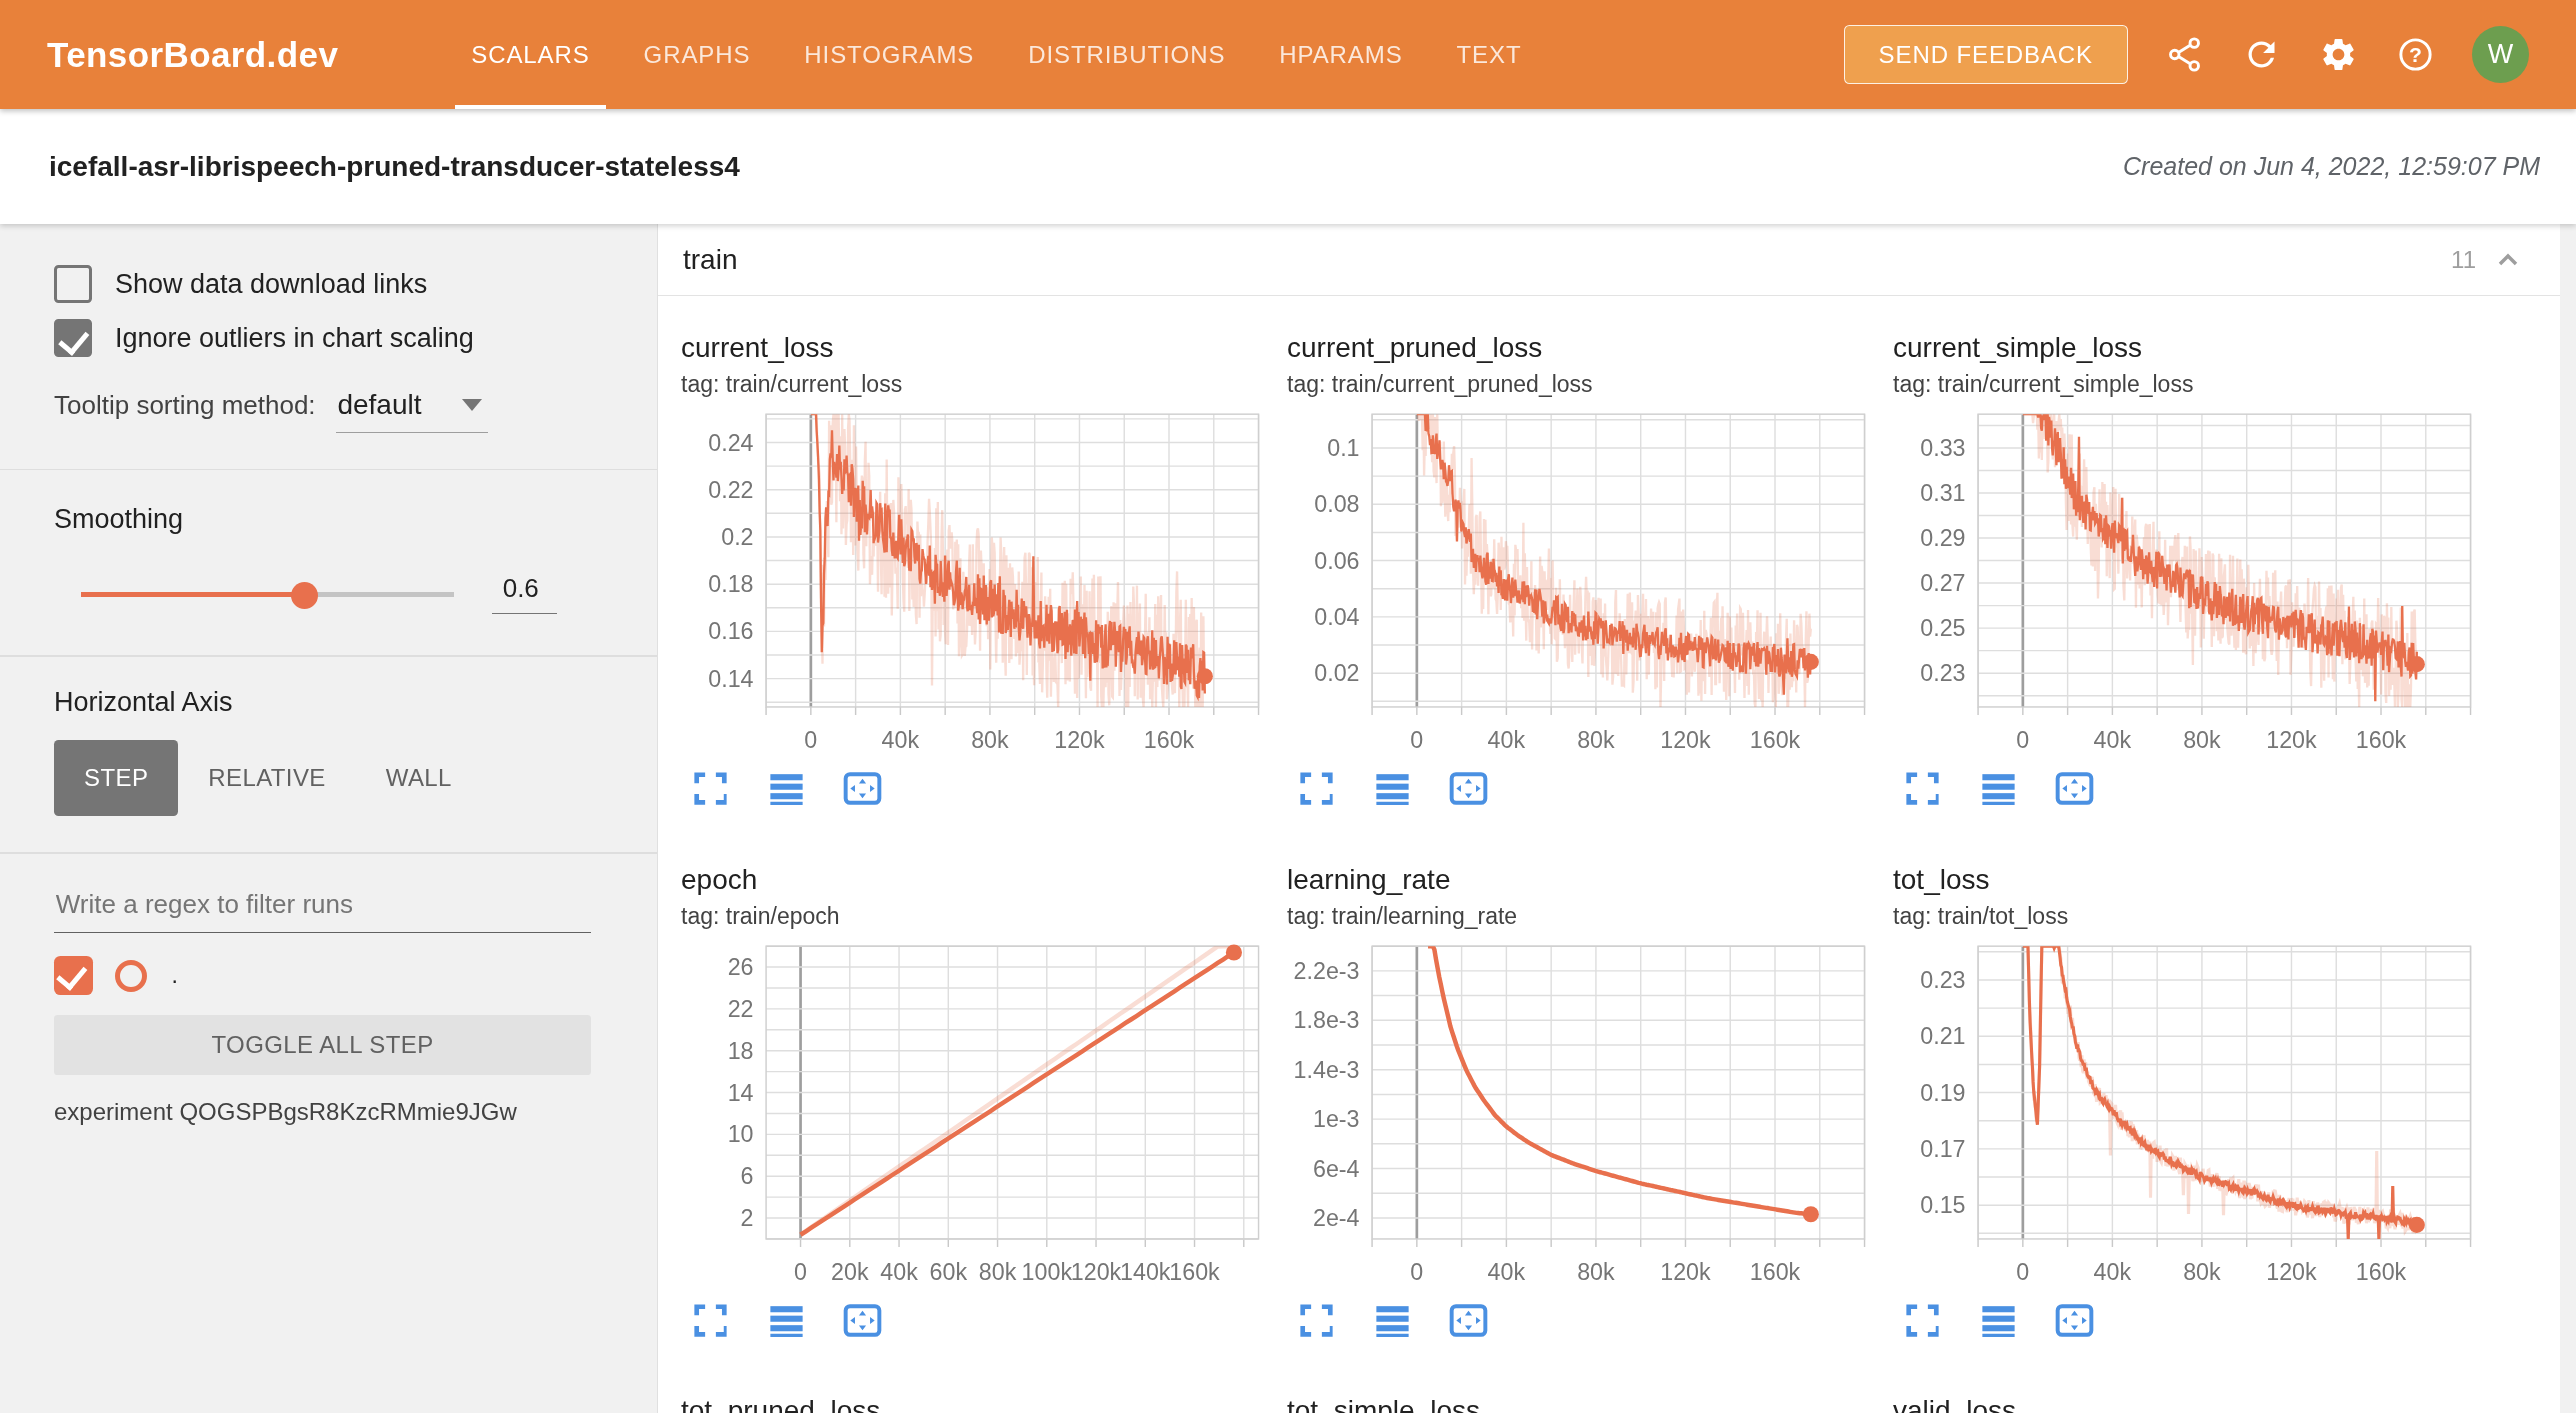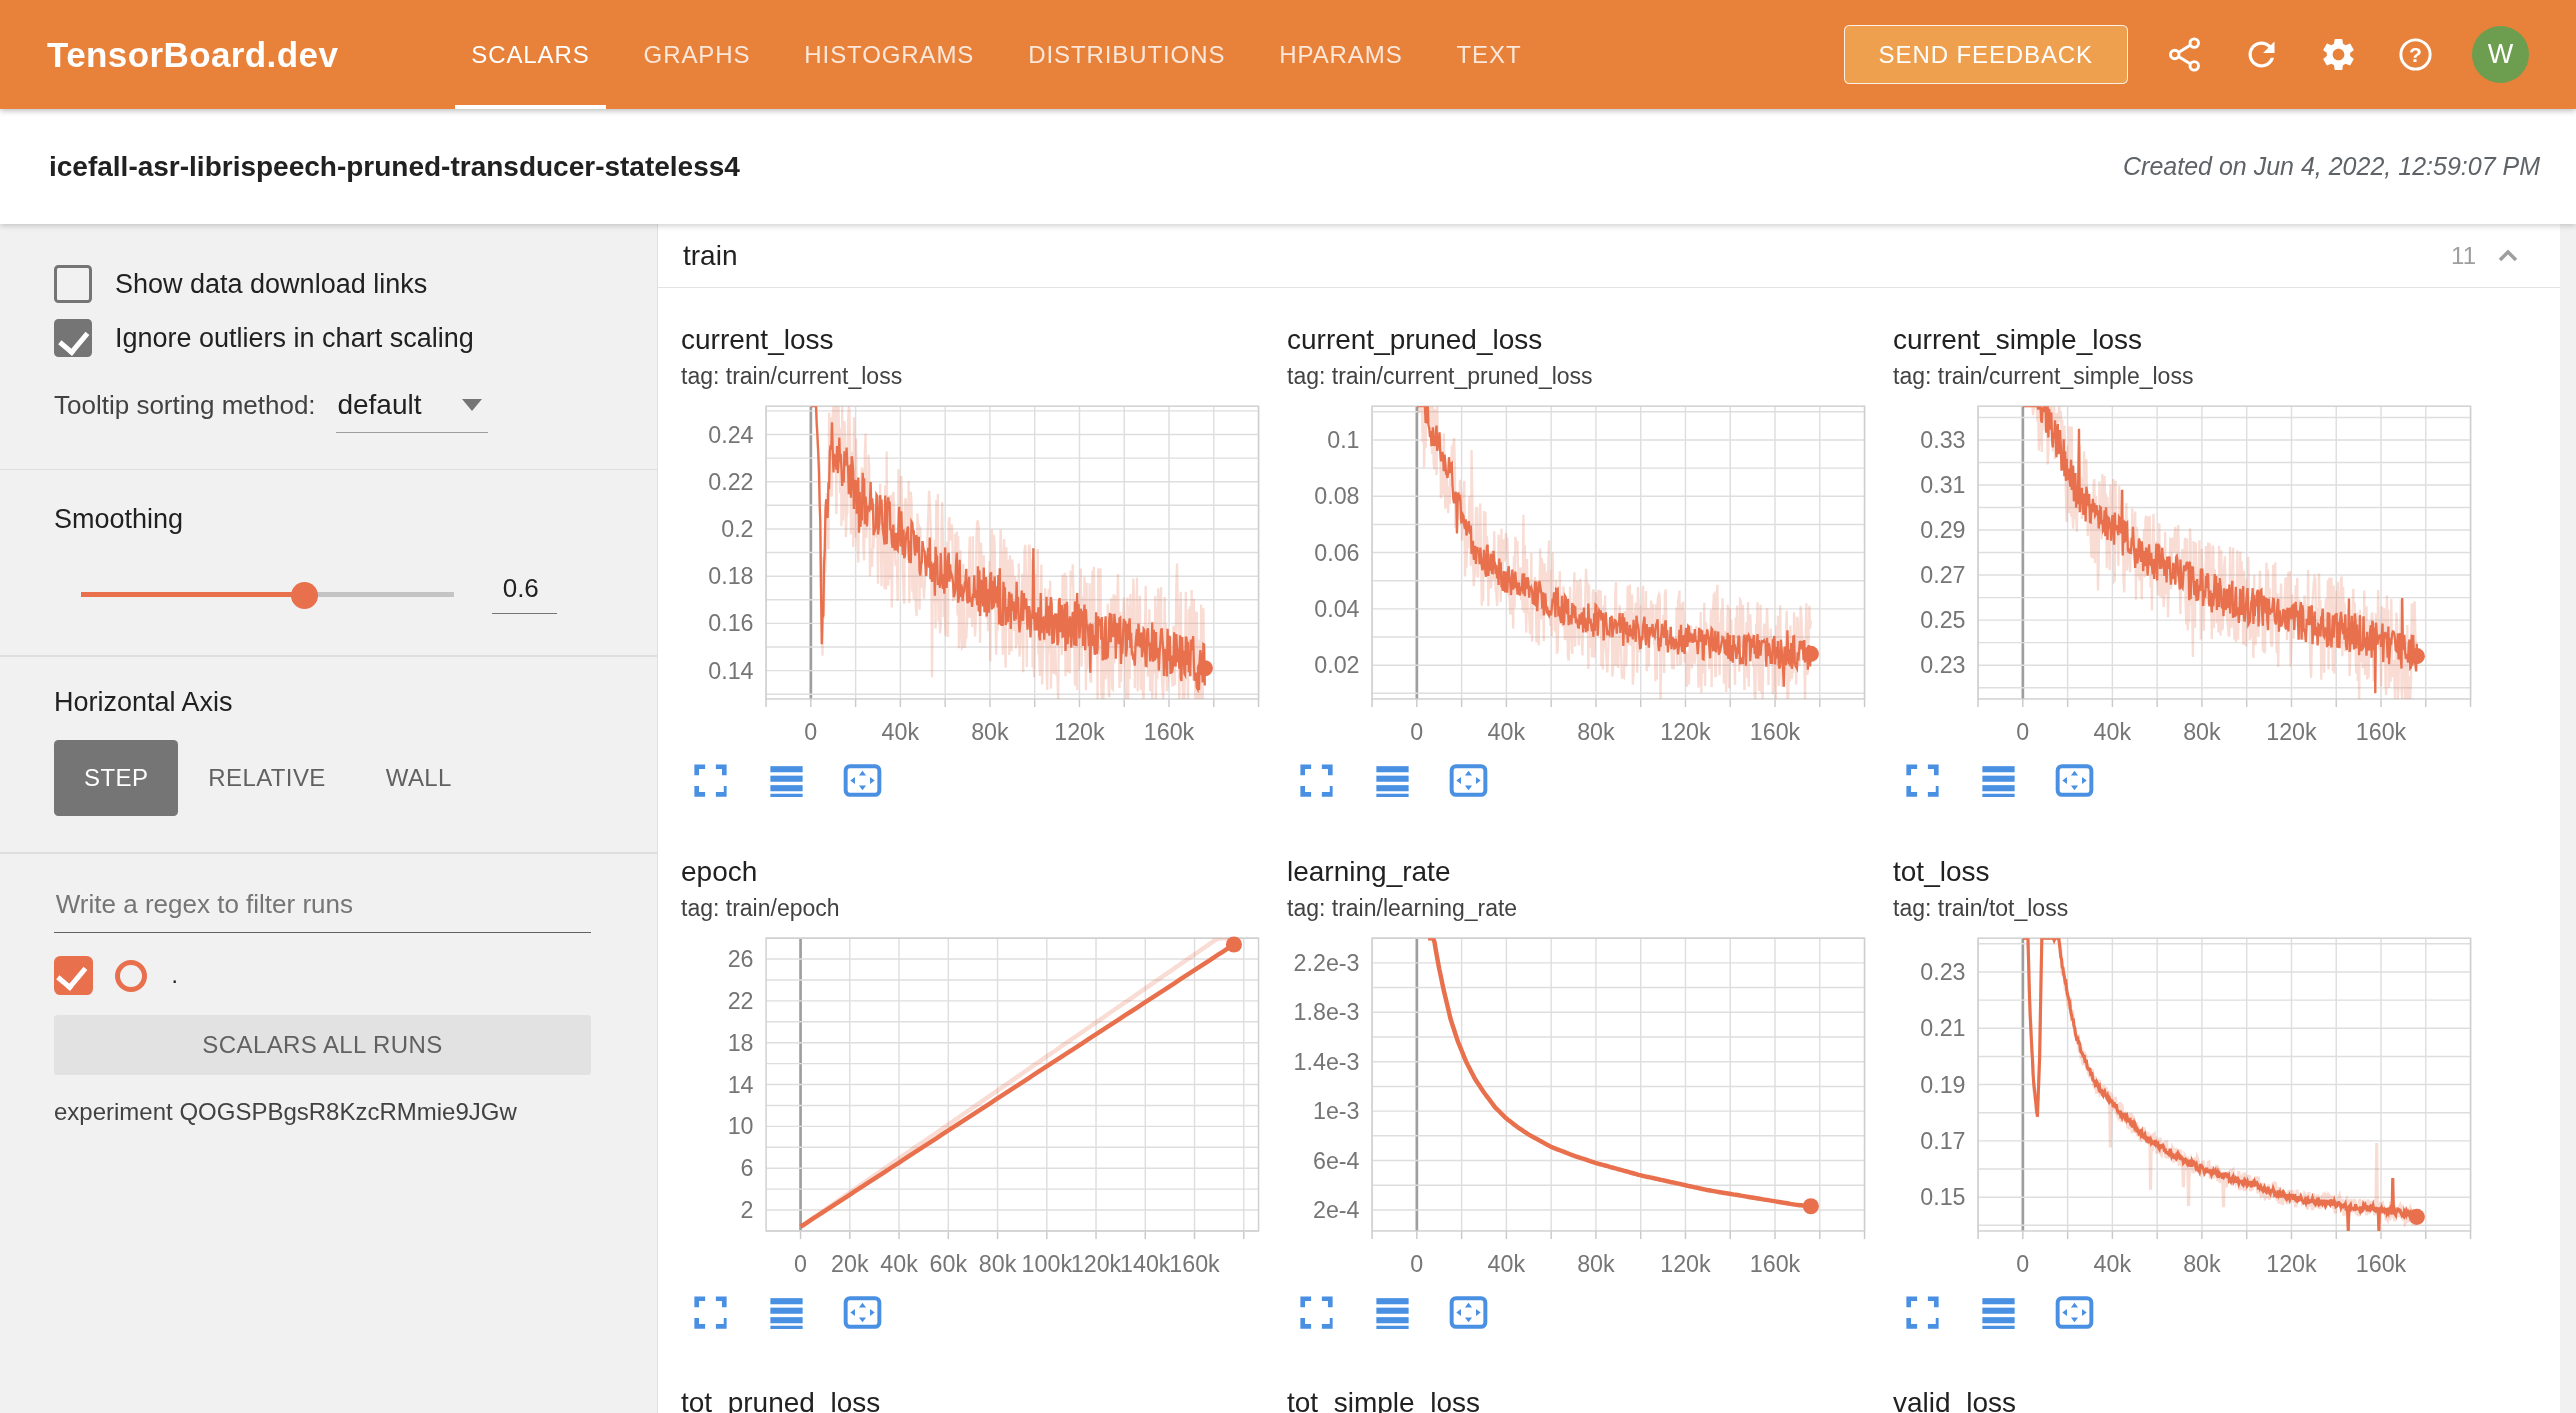--- a/index.html
+++ b/index.html
@@ -75,21 +75,21 @@
   .run-cb::after { content:""; position:absolute; left:9px; top:4.5px; width:12.5px; height:21.5px;
        border:solid #fff; border-width:0 5.4px 5.4px 0; transform:rotate(40deg); }
   .run-circle { width:32px; height:32px; border-radius:50%; border:5.4px solid #e8704d; margin-left:21.5px; flex:none; cursor:pointer; }
   .run-name { font-size:23px; color:#212121; margin-left:25px; }
   .toggle-btn { display:block; width:537px; margin-top:20px; background:#e2e2e2; border:none; border-radius:3.6px;
                 color:#616161; font-size:24px; letter-spacing:0.4px; padding:16px 0; cursor:pointer;
                 font-family:"Liberation Sans", sans-serif; }
   .experiment-id { margin-top:23px; font-size:24px; color:#424242; }
 
   
-  .section-header { height:64px; display:flex; align-items:center; padding:0 36px 0 25px;
+  .section-header { height:72px; display:flex; align-items:center; padding:0 36px 0 25px;
                     border-bottom:1.8px solid #e3e3e3; }
   .section-title { font-size:28px; color:#212121; }
   .section-right { margin-left:auto; display:flex; align-items:center; gap:16px; cursor:pointer; }
   .section-count { font-size:24px; color:#9e9e9e; }
 
   .charts-grid { display:grid; grid-template-columns:repeat(3,591px); column-gap:15px; row-gap:50px;
                  padding:36px 0 0 23px; }
   .chart-card { width:591px; }
   .chart-title { font-size:28px; color:#212121; }
   .chart-tag { font-size:23px; color:#424242; margin-top:7.2px; }
@@ -192,21 +192,21 @@
     <div class="divider"></div>
 
     <input class="regex-input" placeholder="Write a regex to filter runs" style="">
 
     <div class="run-row">
       <span class="run-cb"></span>
       <span class="run-circle"></span>
       <span class="run-name">.</span>
     </div>
 
-    <button class="toggle-btn">SCALARS ALL RUNS</button>
+    <button class="toggle-btn">TOGGLE ALL STEP</button>
     <div class="experiment-id">experiment QOGSPBgsR8KzcRMmie9JGw</div>
   </aside>
 
   <main class="maincard">
     <div class="section-header">
       <span class="section-title">train</span>
       <span class="section-right">
         <span class="section-count">11</span>
         <svg width="32" height="32" viewBox="0 0 24 24">
           <polyline points="6,15 12,9 18,15" fill="none" stroke="#9e9e9e" stroke-width="2.6"></polyline>

